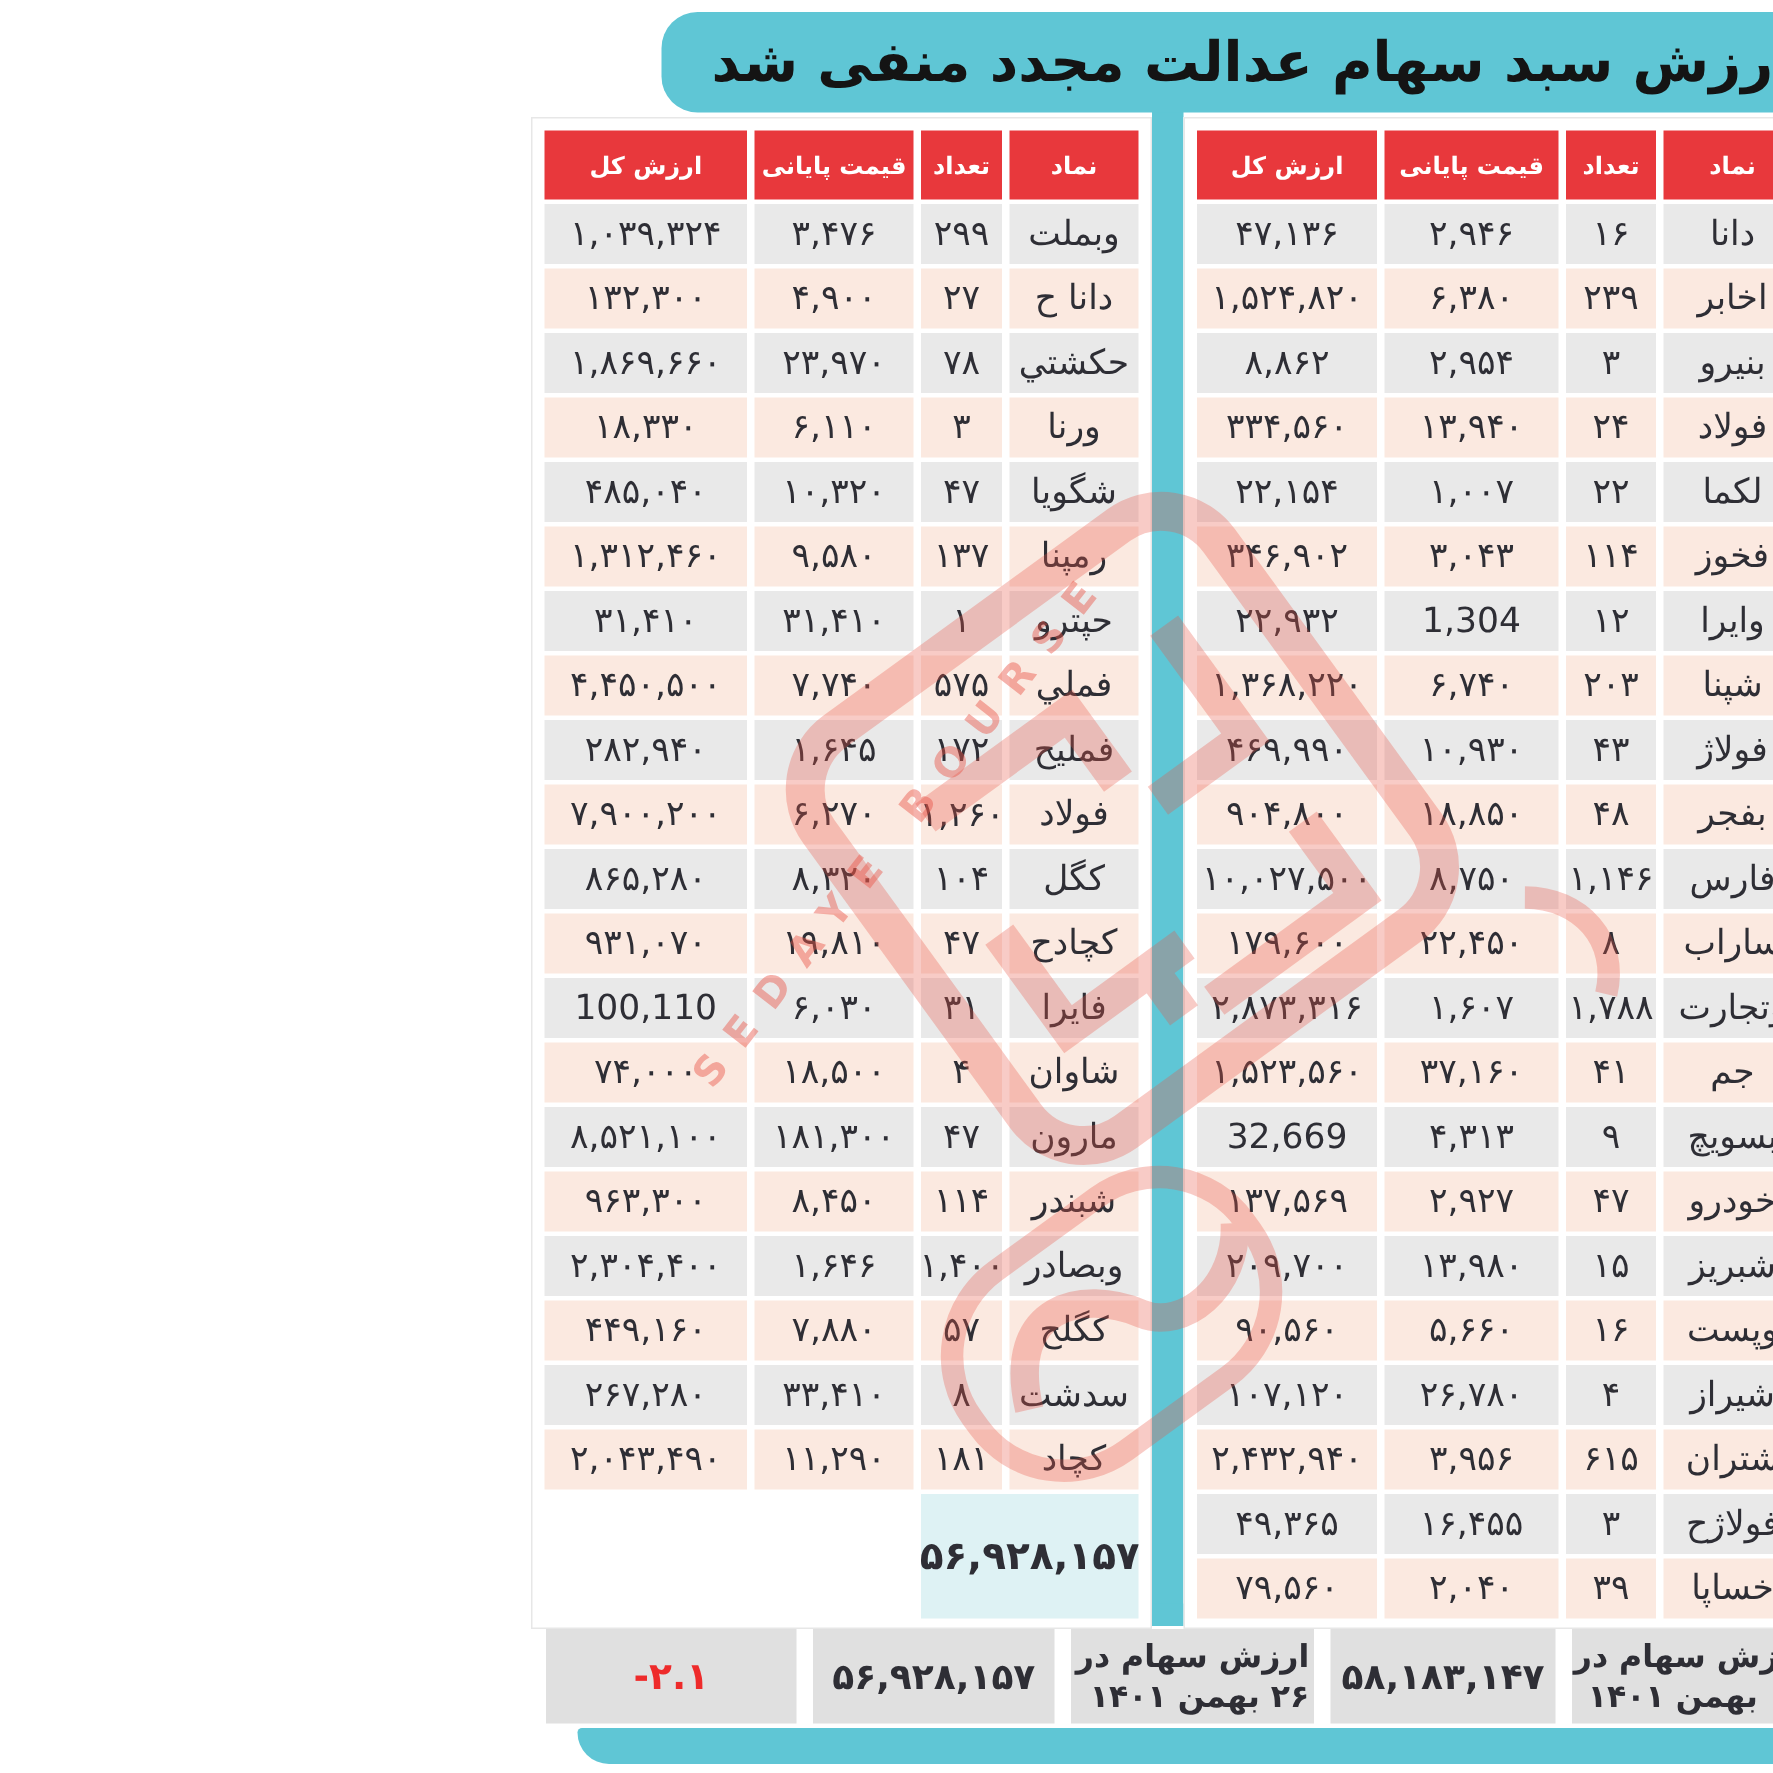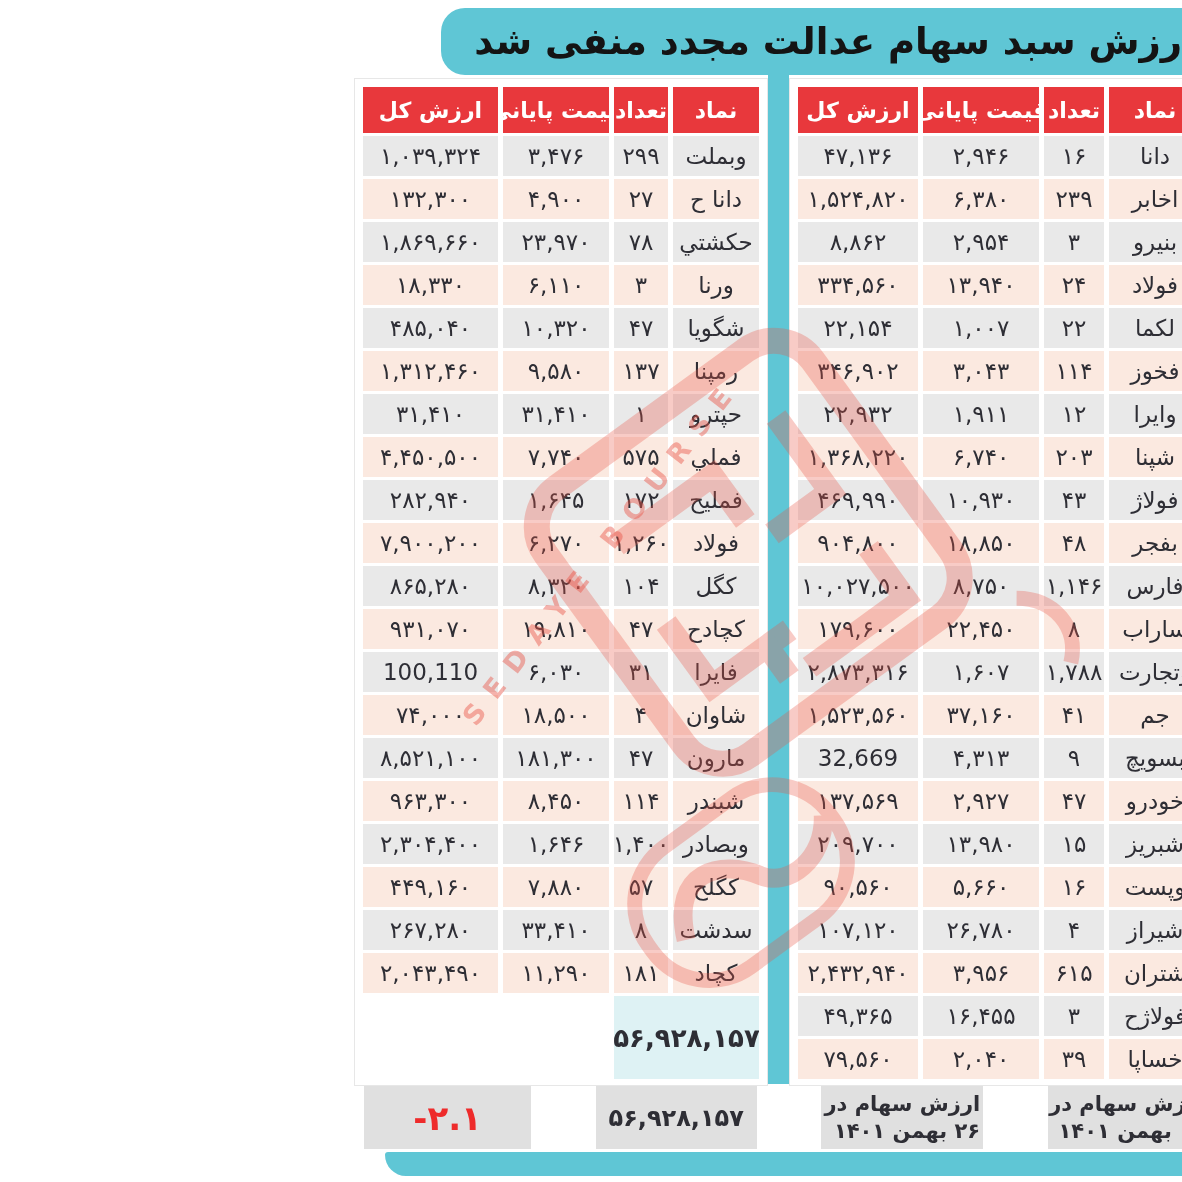--- a/index.html
+++ b/index.html
@@ -24,39 +24,39 @@
   .panel.left{left:166px;width:414px}
 
   .trow{display:grid;column-gap:5px;height:40px;margin-bottom:3px}
   .panel.right .trow{grid-template-columns:92px 60px 116px 1fr}
   .panel.left  .trow{grid-template-columns:86px 54px 106px 1fr}
   .cell{display:flex;align-items:center;justify-content:center;font-size:23px;color:var(--ink);
     white-space:nowrap;overflow:hidden}
   .trow.gray .cell{background:var(--row-gray)}
   .trow.pink .cell{background:var(--row-pink)}
   .trow.thead{height:46px}
-  .trow.thead .cell{background:var(--header-red);color:#fff;font-weight:700;font-size:22px}
+  .trow.thead .cell{background:var(--header-red);color:#fff;font-weight:700;font-size:16px}
 
   .trow.sumrow{height:83px;margin-bottom:0}
   .trow.sumrow .cell{background:var(--sum-cyan);font-weight:700}
   .sum-label{grid-column:span 2;font-size:23px}
   .sum-value{grid-column:span 2;font-size:26px;letter-spacing:.5px}
 
   .bar-a{position:absolute;left:197px;top:1069px;width:798px;height:15px;background:var(--teal);
     border-radius:4px;z-index:2}
   .bar-b{position:absolute;left:197px;top:1152px;width:831px;height:24px;background:var(--teal);
     border-radius:4px 4px 28px 28px;z-index:2}
 
   .footer-row{position:absolute;left:176px;top:1086px;width:842px;height:63px;display:flex;
     justify-content:space-between;align-items:stretch;z-index:3}
   .fcell{background:var(--footer-gray);display:flex;flex-direction:column;align-items:center;
     justify-content:center;color:var(--ink)}
   .fcell.flabel{font-size:21px;font-weight:700;line-height:1.25;white-space:pre-line;text-align:right}
   .fcell.fvalue{font-size:24px;font-weight:700;letter-spacing:.5px}
-  .fcell.fpct{font-size:34px;font-weight:700;color:var(--negative-red)}
+  .fcell.fpct{font-size:25px;font-weight:700;color:var(--negative-red)}
 
   .watermark-svg{position:absolute;left:248px;top:305px;z-index:6;opacity:.30;pointer-events:none}
   .watermark-text{position:absolute;left:268px;top:712px;z-index:6;pointer-events:none;
     transform:rotate(-52deg);transform-origin:0 0;font-size:27px;font-weight:600;
     letter-spacing:14px;color:rgba(233,85,70,.45);white-space:nowrap}
 </style>
 </head>
 <body>
 
 <div id="canvas">
@@ -107,21 +107,21 @@
         </div>
         <div class="trow pink">
           <div class="cell">فخوز</div>
           <div class="cell">۱۱۴</div>
           <div class="cell">۳,۰۴۳</div>
           <div class="cell">۳۴۶,۹۰۲</div>
         </div>
         <div class="trow gray">
           <div class="cell">وایرا</div>
           <div class="cell">۱۲</div>
-          <div class="cell">۱,۹۱۱</div>
+          <div class="cell">1,304</div>
           <div class="cell">۲۲,۹۳۲</div>
         </div>
         <div class="trow pink">
           <div class="cell">شپنا</div>
           <div class="cell">۲۰۳</div>
           <div class="cell">۶,۷۴۰</div>
           <div class="cell">۱,۳۶۸,۲۲۰</div>
         </div>
         <div class="trow gray">
           <div class="cell">فولاژ</div>
@@ -343,20 +343,21 @@
       <div class="cell sum-value">۵۶,۹۲۸,۱۵۷</div>
     </div>
   </div>
 
   <div class="bar-a"></div>
   <div class="bar-b"></div>
 
   <div class="footer-row">
     <div class="fcell flabel" style="width:158px">ارزش سهام در
 ۱۹ بهمن ۱۴۰۱</div>
+    <div class="fcell fvalue" style="width:150px">۵۸,۱۸۳,۱۴۷</div>
     <div class="fcell flabel" style="width:162px">ارزش سهام در
 ۲۶ بهمن ۱۴۰۱</div>
     <div class="fcell fvalue" style="width:161px">۵۶,۹۲۸,۱۵۷</div>
     <div class="fcell fpct" style="width:167px" dir="ltr">-۲.۱</div>
   </div>
 
   <svg class="watermark-svg" width="690" height="690" viewBox="0 0 690 690" fill="none" xmlns="http://www.w3.org/2000/svg">
     <g transform="rotate(-36 360 330)" stroke="#e95546" fill="none">
       <rect x="205" y="70" width="330" height="330" rx="48" stroke-width="26"></rect>
       <path d="M 268 152 h 118 v 56" stroke-width="23"></path>

